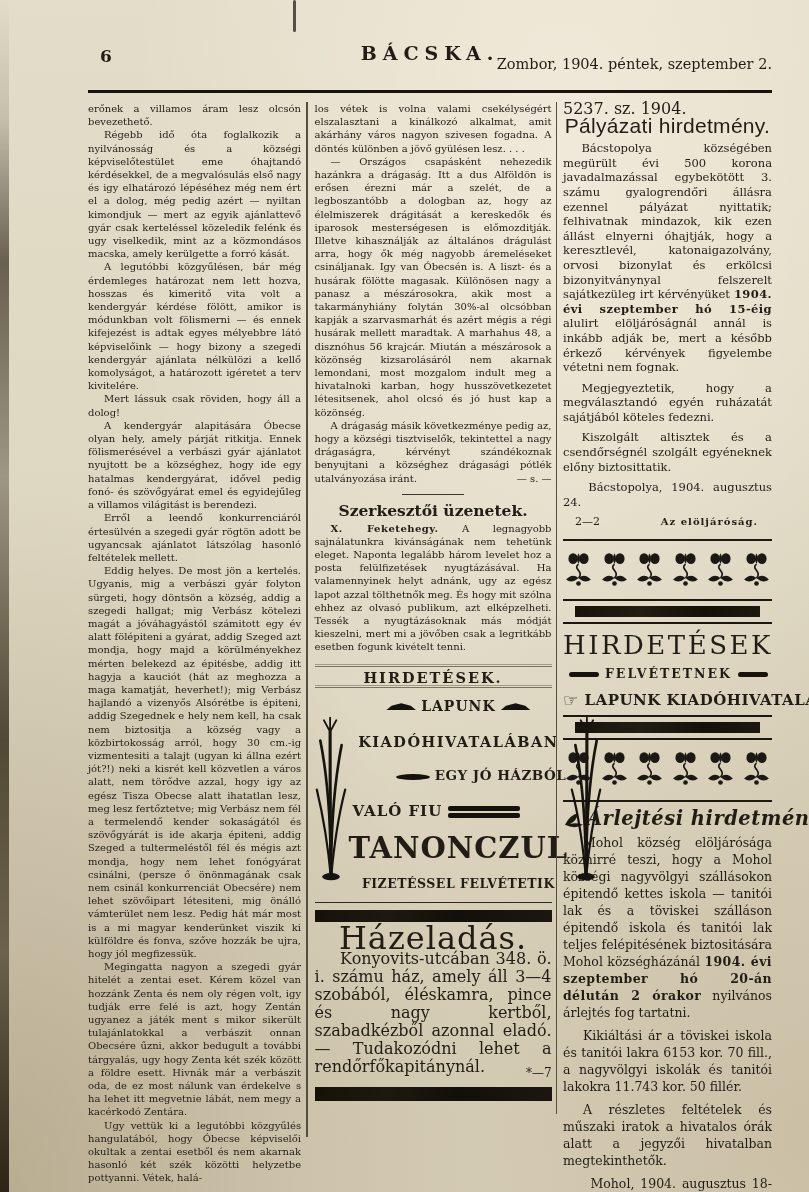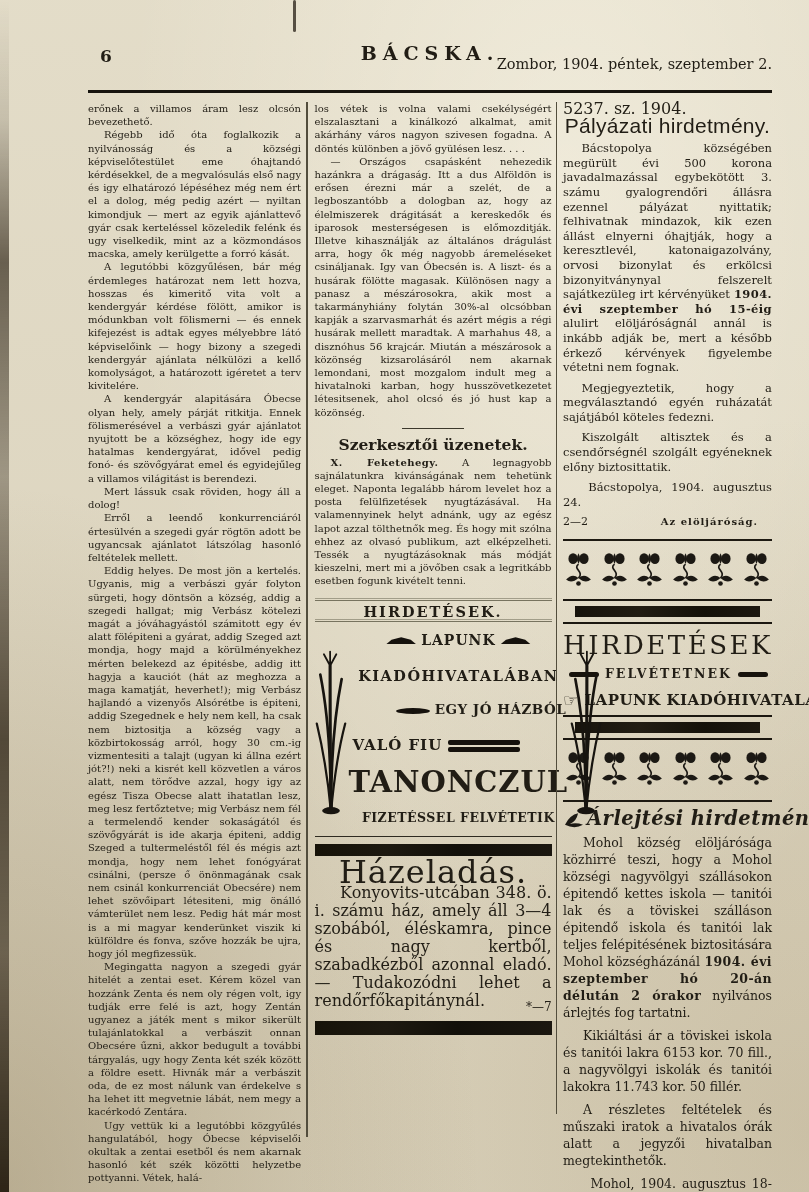--- a/index.html
+++ b/index.html
@@ -83,21 +83,21 @@
   .house-mark{float:right;font-size:12px;text-indent:0;padding-top:6px;}
   .bbar-bottom{margin-top:11px;height:14px;}
 
   
   .refnum{font-size:16px;text-indent:0 !important;margin-bottom:2px !important;}
   .tender-title{margin:2px 0 8px;font-family:"Liberation Sans",sans-serif;font-size:21px;font-weight:normal;text-align:center;text-indent:0;letter-spacing:.3px;}
   .col3 .sp{margin-top:6px;}
   .boldrun{letter-spacing:.4px;}
   .dateline2{text-indent:2.2em !important;margin-top:6px !important;}
   .sigrow{display:flex;justify-content:space-between;align-items:baseline;margin-top:6px;}
-  .sigrow .iss{font-size:11px;}
+  .sigrow .iss{font-size:11px;margin-left:12px;}
   .sigrow b{font-size:10px;letter-spacing:1px;margin-right:14px;}
   .hr3{height:2px;background:#1e1a12;margin-top:9px;}
   .flower-row{display:flex;justify-content:space-between;margin-top:6px;}
   .barblock{margin-top:7px;}
   .trule{height:2px;background:#1b1710;}
   .tbar{height:11px;background:linear-gradient(90deg,#17130c,#221d13 35%,#141109 70%,#1d1810);margin:5px 12px;}
   .banner-title{margin:14px 0 0;text-align:center;font-size:26px;letter-spacing:2.5px;font-weight:normal;text-indent:0;white-space:nowrap;}
   .felv{margin-top:14px;text-align:center;font-size:12.5px;letter-spacing:2px;font-weight:bold;white-space:nowrap;}
   .fdash{display:inline-block;width:30px;height:5px;background:#17130c;border-radius:3px;vertical-align:middle;margin:0 6px;}
   .lapunk{margin-top:12px;text-align:center;font-size:15px;font-weight:bold;letter-spacing:.5px;white-space:nowrap;}
@@ -119,33 +119,34 @@
     <span class="issue-date">Zombor, 1904. péntek, szeptember 2.</span>
   </div>
   <div class="header-rule"></div>
 
   <div class="columns">
 
     <section class="col col1">
       <p class="noindent">erőnek a villamos áram lesz olcsón bevezethető.</p>
       <p>Régebb idő óta foglalkozik a nyilvánosság és a községi képviselőtestület eme óhajtandó kérdésekkel, de a megvalósulás első nagy és igy elhatározó lépéséhez még nem ért el a dolog, még pedig azért — nyiltan kimondjuk — mert az egyik ajánlattevő gyár csak kerteléssel közeledik felénk és ugy viselkedik, mint az a közmondásos macska, amely kerülgette a forró kását.</p>
       <p>A legutóbbi közgyűlésen, bár még érdemleges határozat nem lett hozva, hosszas és kimeritő vita volt a kendergyár kérdése fölött, amikor is módunkban volt fölismerni — és ennek kifejezést is adtak egyes mélyebbre látó képviselőink — hogy bizony a szegedi kendergyár ajánlata nélkülözi a kellő komolyságot, a határozott igéretet a terv kivitelére.</p>
+      <p>Mert lássuk csak röviden, hogy áll a dolog!</p>
       <p>A kendergyár alapitására Óbecse olyan hely, amely párját ritkitja. Ennek fölismerésével a verbászi gyár ajánlatot nyujtott be a községhez, hogy ide egy hatalmas kendergyárat, idővel pedig fonó- és szövőgyárat emel és egyidejűleg a villamos világitást is berendezi.</p>
-      <p>Mert lássuk csak röviden, hogy áll a dolog!</p>
       <p>Erről a leendő konkurrenciáról értesülvén a szegedi gyár rögtön adott be ugyancsak ajánlatot látszólag hasonló feltételek mellett.</p>
       <p>Eddig helyes. De most jön a kertelés. Ugyanis, mig a verbászi gyár folyton sürgeti, hogy döntsön a község, addig a szegedi hallgat; mig Verbász kötelezi magát a jóváhagyástól számitott egy év alatt fölépiteni a gyárat, addig Szeged azt mondja, hogy majd a körülményekhez mérten belekezd az épitésbe, addig itt hagyja a kauciót (hát az meghozza a maga kamatját, heverhet!); mig Verbász hajlandó a vizenyős Alsórétbe is épiteni, addig Szegednek e hely nem kell, ha csak nem biztositja a község vagy a közbirtokosság arról, hogy 30 cm.-ig vizmentesiti a talajt (ugyan ki állna ezért jót?!) neki a kisrét kell közvetlen a város alatt, nem törődve azzal, hogy igy az egész Tisza Obecse alatt ihatatlan lesz, meg lesz fertőztetve; mig Verbász nem fél a termelendő kender sokaságától és szövőgyárát is ide akarja épiteni, addig Szeged a tultermeléstől fél és mégis azt mondja, hogy nem lehet fonógyárat csinálni, (persze ő önönmagának csak nem csinál konkurrenciát Obecsére) nem lehet szövőipart létesiteni, mig önálló vámterület nem lesz. Pedig hát már most is a mi magyar kenderünket viszik ki külföldre és fonva, szőve hozzák be ujra, hogy jól megfizessük.</p>
       <p>Megingatta nagyon a szegedi gyár hitelét a zentai eset. Kérem közel van hozzánk Zenta és nem oly régen volt, igy tudják erre felé is azt, hogy Zentán ugyanez a játék ment s mikor sikerült tulajánlatokkal a verbászit onnan Obecsére űzni, akkor bedugult a további tárgyalás, ugy hogy Zenta két szék között a földre esett. Hivnák már a verbászit oda, de ez most nálunk van érdekelve s ha lehet itt megvetnie lábát, nem megy a kacérkodó Zentára.</p>
       <p>Ugy vettük ki a legutóbbi közgyűlés hangulatából, hogy Óbecse képviselői okultak a zentai esetből és nem akarnak hasonló két szék közötti helyzetbe pottyanni. Vétek, halá-</p>
     </section>
 
     <div class="vrule v1"></div>
 
     <section class="col col2">
       <p class="noindent">los vétek is volna valami csekélységért elszalasztani a kinálkozó alkalmat, amit akárhány város nagyon szivesen fogadna. A döntés különben a jövő gyülésen lesz. . . .</p>
       <p>— Országos csapásként nehezedik hazánkra a drágaság. Itt a dus Alföldön is erősen érezni már a szelét, de a legboszantóbb a dologban az, hogy az élelmiszerek drágitását a kereskedők és iparosok mesterségesen is előmozditják. Illetve kihasználják az általános drágulást arra, hogy ők még nagyobb áremeléseket csináljanak. Igy van Óbecsén is. A liszt- és a husárak fölötte magasak. Különösen nagy a panasz a mészárosokra, akik most a takarmányhiány folytán 30%-al olcsóbban kapják a szarvasmarhát és azért mégis a régi husárak mellett maradtak. A marhahus 48, a disznóhus 56 krajcár. Miután a mészárosok a közönség kizsarolásáról nem akarnak lemondani, most mozgalom indult meg a hivatalnoki karban, hogy husszövetkezetet létesitsenek, ahol olcsó és jó hust kap a közönség.</p>
+      <p><span>A drágaság másik következménye pedig az, hogy a községi tisztviselők, tekintettel a nagy drágaságra, kérvényt szándékoznak benyujtani a községhez drágasági pótlék utalványozása iránt.</span><span class="endsig">— s. —</span></p>
 
       <div class="mini-rule"></div>
       <h2 class="ed-title">Szerkesztői üzenetek.</h2>
       <p class="ed-item"><b>X. Feketehegy.</b><span> A legnagyobb sajnálatunkra kivánságának nem tehetünk eleget. Naponta legalább három levelet hoz a posta felülfizetések nyugtázásával. Ha valamennyinek helyt adnánk, ugy az egész lapot azzal tölthetnők meg. És hogy mit szólna ehhez az olvasó publikum, azt elképzelheti. Tessék a nyugtázásoknak más módját kieszelni, mert mi a jövőben csak a legritkább esetben fogunk kivételt tenni.</span></p>
 
       <div class="dr ads-top"></div>
       <h3 class="ads-heading">HIRDETÉSEK.</h3>
       <div class="dr"></div>
 
       <div class="apprentice">

